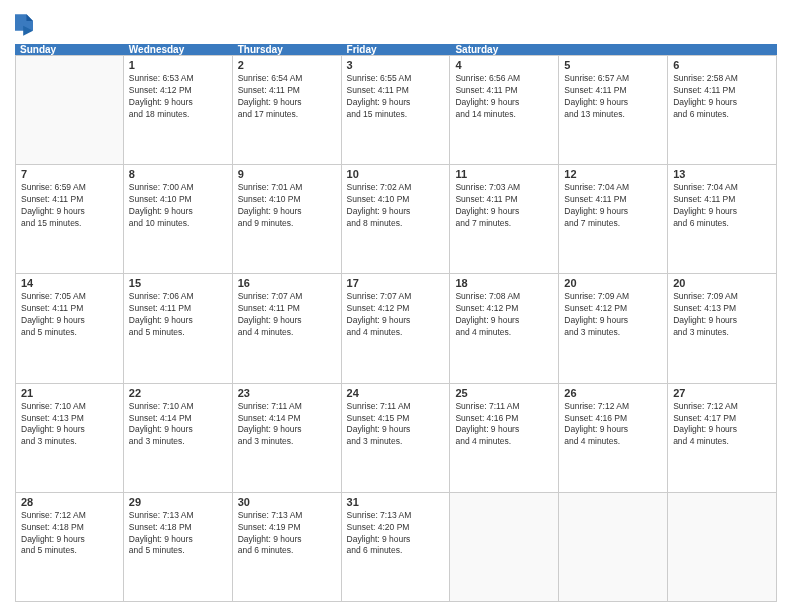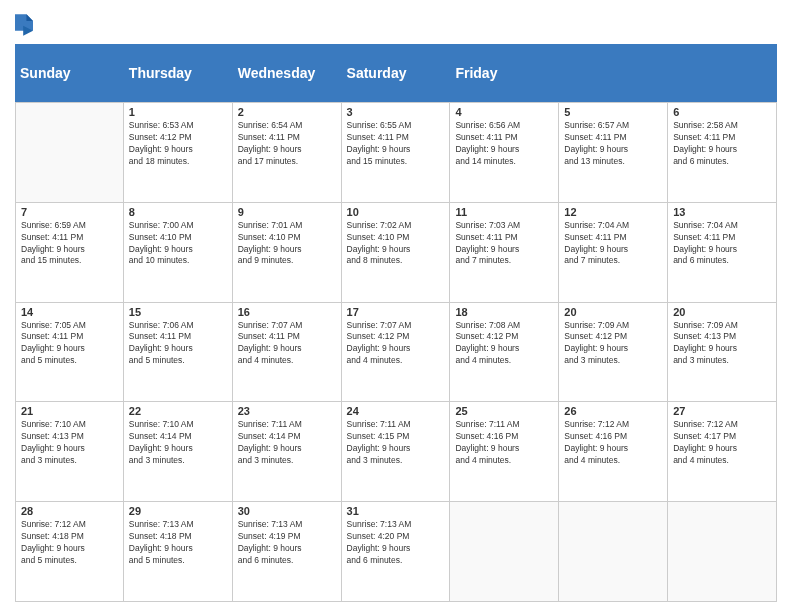--- a/index.html
+++ b/index.html
@@ -66,23 +66,23 @@
       display: flex;
       flex-direction: column;
     }
     .cal-header {
       display: grid;
       grid-template-columns: repeat(7, 1fr);
       background: #3a7abf;
     }
     .cal-header-cell {
       color: #fff;
-      font-size: 14px;
+      font-size: 10px;
       font-weight: bold;
-      padding: 21px 5px;
+      padding: 0 5px;
       text-align: left;
     }
     .cal-body {
       flex: 1;
       display: flex;
       flex-direction: column;
     }
     .cal-row {
       display: grid;
       grid-template-columns: repeat(7, 1fr);
@@ -137,24 +137,24 @@
     </div>
     <div class="title-block">
       <div class="main-title"></div>
       <div class="subtitle"></div>
     </div>
   </div>
 
   <div class="calendar">
     <div class="cal-header" id="cal-header-row">
         <div class="cal-header-cell">Sunday</div>
+        <div class="cal-header-cell">Wednesday</div>
         <div class="cal-header-cell">Thursday</div>
-        <div class="cal-header-cell">Wednesday</div>
+        <div class="cal-header-cell">Friday</div>
         <div class="cal-header-cell">Saturday</div>
-        <div class="cal-header-cell">Friday</div>
       </div>
     <div class="cal-body" id="cal-body">
         <div class="cal-row">
           <div class="cal-cell empty"></div>
           <div class="cal-cell">
             <span class="day-num">1</span>
             <span class="cell-line">Sunrise: 6:53 AM</span>
             <span class="cell-line">Sunset: 4:12 PM</span>
             <span class="cell-line">Daylight: 9 hours</span>
             <span class="cell-line">and 18 minutes.</span>

